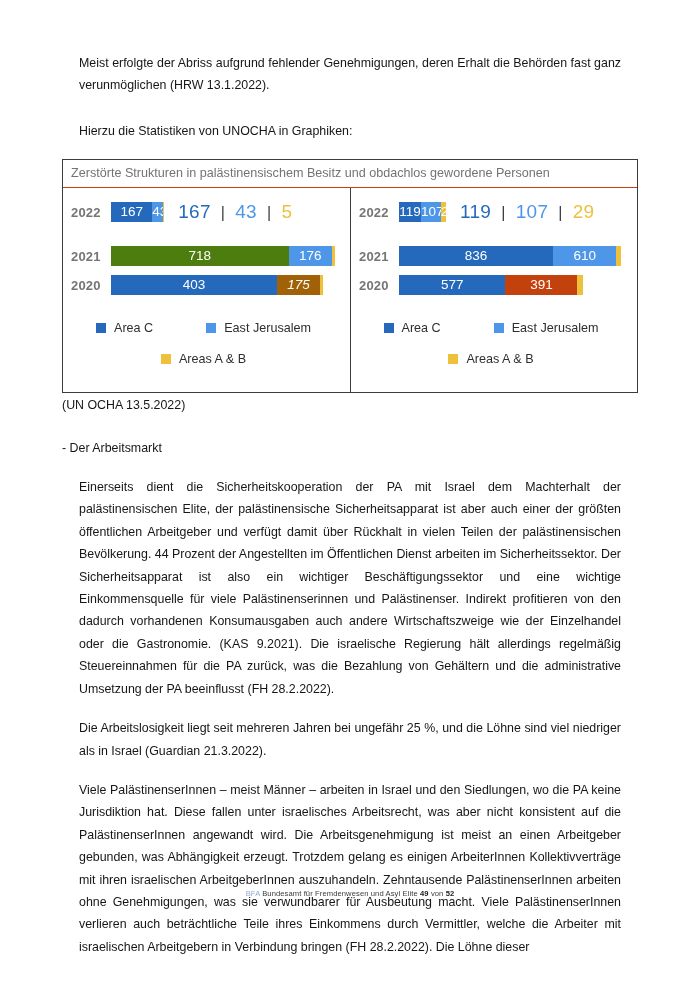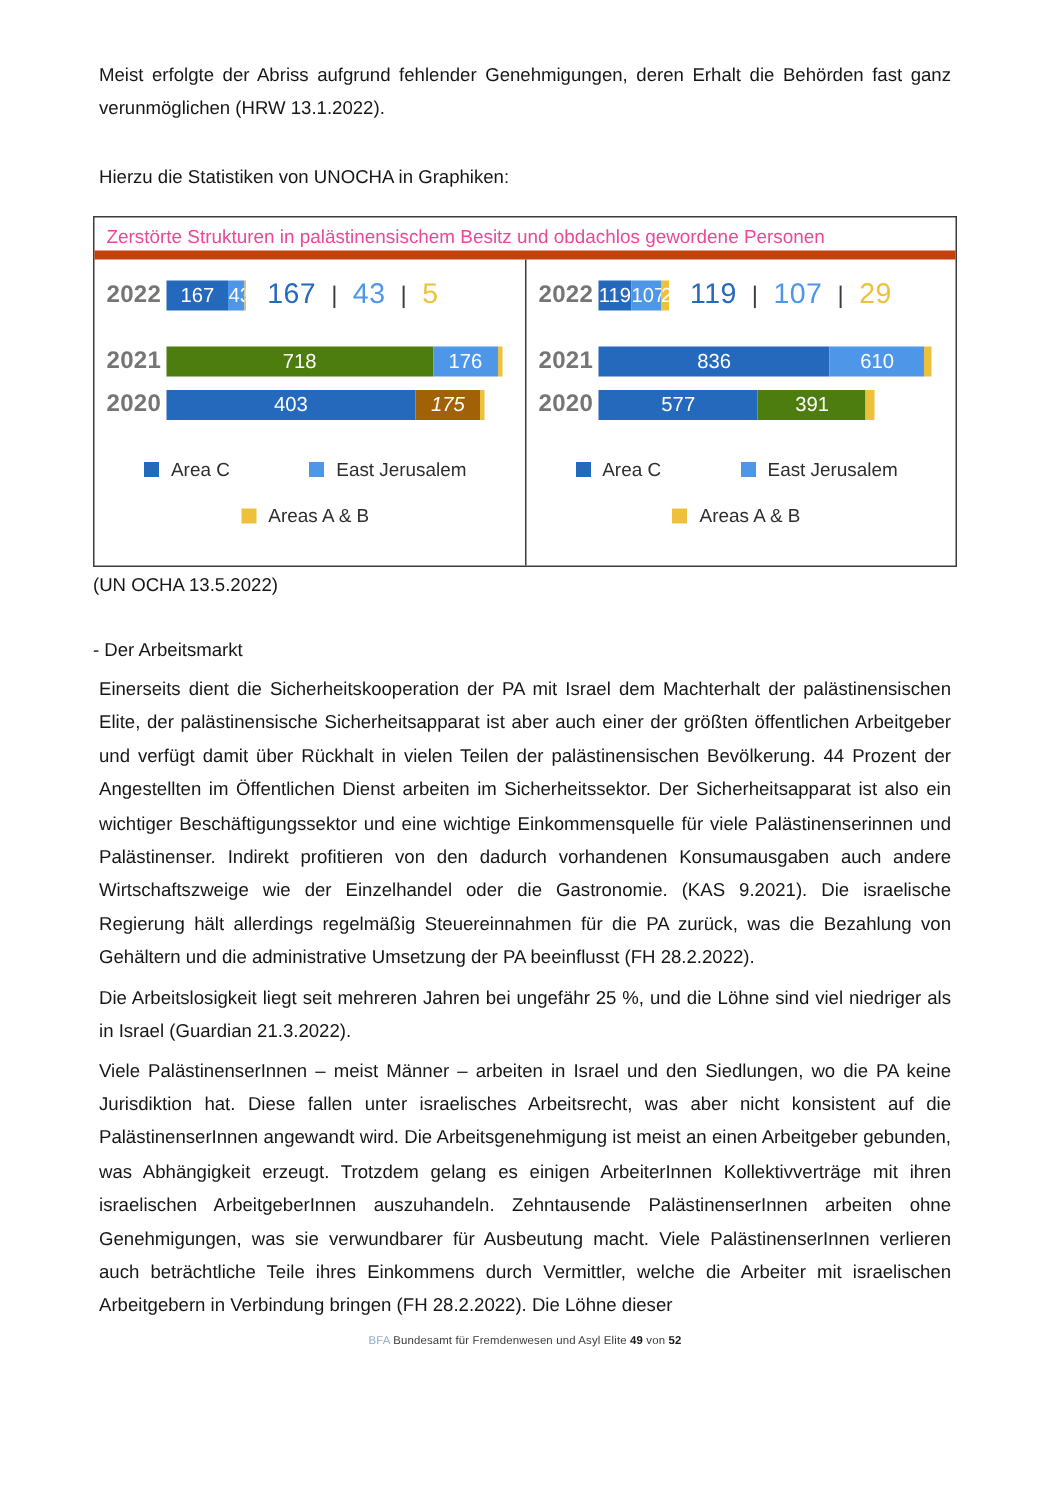--- a/index.html
+++ b/index.html
@@ -1,32 +1,32 @@
 <!DOCTYPE html>
 <html><head>
 <meta charset="utf-8">
 <style>
   html,body{margin:0;padding:0;}
   body{
     width:700px;height:990px;background:#ffffff;position:relative;overflow:hidden;
     font-family:"Liberation Sans","DejaVu Sans",sans-serif;color:#151515;
   }
   .content{padding:35px 62px 0 62px;}
-  .body-text{margin:4px;font-size:12.4px;line-height:22.4px;text-align:justify;color:#161616;}
+  .body-text{margin:17px;font-size:12.4px;line-height:22.4px;text-align:justify;color:#161616;}
   .no-justify{text-align:left;}
   .stats-intro{margin-top:23px;}
   .chart-box{margin-top:15px;border:1px solid #3c3c3c;background:#fff;}
-  .chart-title{border-bottom:6px solid #c2410c;padding:6px 8px 5px 8px;font-size:12.6px;color:#ec4899;box-sizing:border-box;height:28px;white-space:nowrap;overflow:hidden;}
+  .chart-title{border-bottom:1px solid #c2410c;padding:6px 8px 5px 8px;font-size:12.6px;color:#737373;box-sizing:border-box;height:28px;white-space:nowrap;overflow:hidden;}
   .chart-panels{display:flex;height:204px;}
   .panel{width:50%;box-sizing:border-box;padding:12px 14px 0 8px;}
   .panel + .panel{border-left:1px solid #3c3c3c;}
   .bar-row{display:flex;align-items:center;height:20px;}
   .row-first{margin-top:2px;margin-bottom:24px;}
   .row-rest{margin-bottom:9px;}
-  .year{width:40px;flex:0 0 40px;font-size:16px;font-weight:bold;color:#757575;letter-spacing:.2px;}
+  .year{width:40px;flex:0 0 40px;font-size:13px;font-weight:bold;color:#757575;letter-spacing:.2px;}
   .track{position:relative;flex:1;height:20px;}
   .bar{position:absolute;left:0;top:0;bottom:0;display:flex;}
   .seg{display:block;height:100%;min-width:1px;color:#fff;font-size:13.5px;line-height:20px;text-align:center;overflow:hidden;white-space:nowrap;}
   .seg.clipped{
     background-image:repeating-linear-gradient(to bottom,rgba(255,255,255,.95) 0px,rgba(255,255,255,.95) 2px,rgba(255,255,255,0) 2px,rgba(255,255,255,0) 5px);
     background-size:2px 100%;background-repeat:no-repeat;background-position:center top;
   }
   .readout{position:absolute;top:50%;transform:translateY(-50%);white-space:nowrap;font-size:19px;letter-spacing:.3px;}
   .readout .sep{color:#3d3d3d;font-size:16px;margin:0 10px;font-weight:300;}
   .legend-row{display:flex;justify-content:center;gap:53px;}
@@ -121,21 +121,21 @@
                 <span class="seg" style="width: 28.4176%; background: rgb(78, 150, 232);">610</span>
                 <span class="seg clipped" style="width: 2.3198%; background: rgb(238, 193, 61);"></span>
               </div>
             </div>
           </div>
           <div class="bar-row row-rest">
             <span class="year">2020</span>
             <div class="track">
               <div class="bar" style="width: 82.1399%;">
                 <span class="seg" style="width: 57.8156%; background: rgb(37, 105, 189);">577</span>
-                <span class="seg" style="width: 39.1784%; background: #4d7c0f;">391</span>
+                <span class="seg" style="width: 39.1784%; background: #c2410c;">391</span>
                 <span class="seg clipped" style="width: 3.00601%; background: rgb(238, 193, 61);"></span>
               </div>
             </div>
           </div>
           <div class="legend-row lg1">
             <span class="legend-item">
               <span class="swatch" style="background: rgb(37, 105, 189);"></span>
               <span>Area C</span>
             </span>
             <span class="legend-item">

